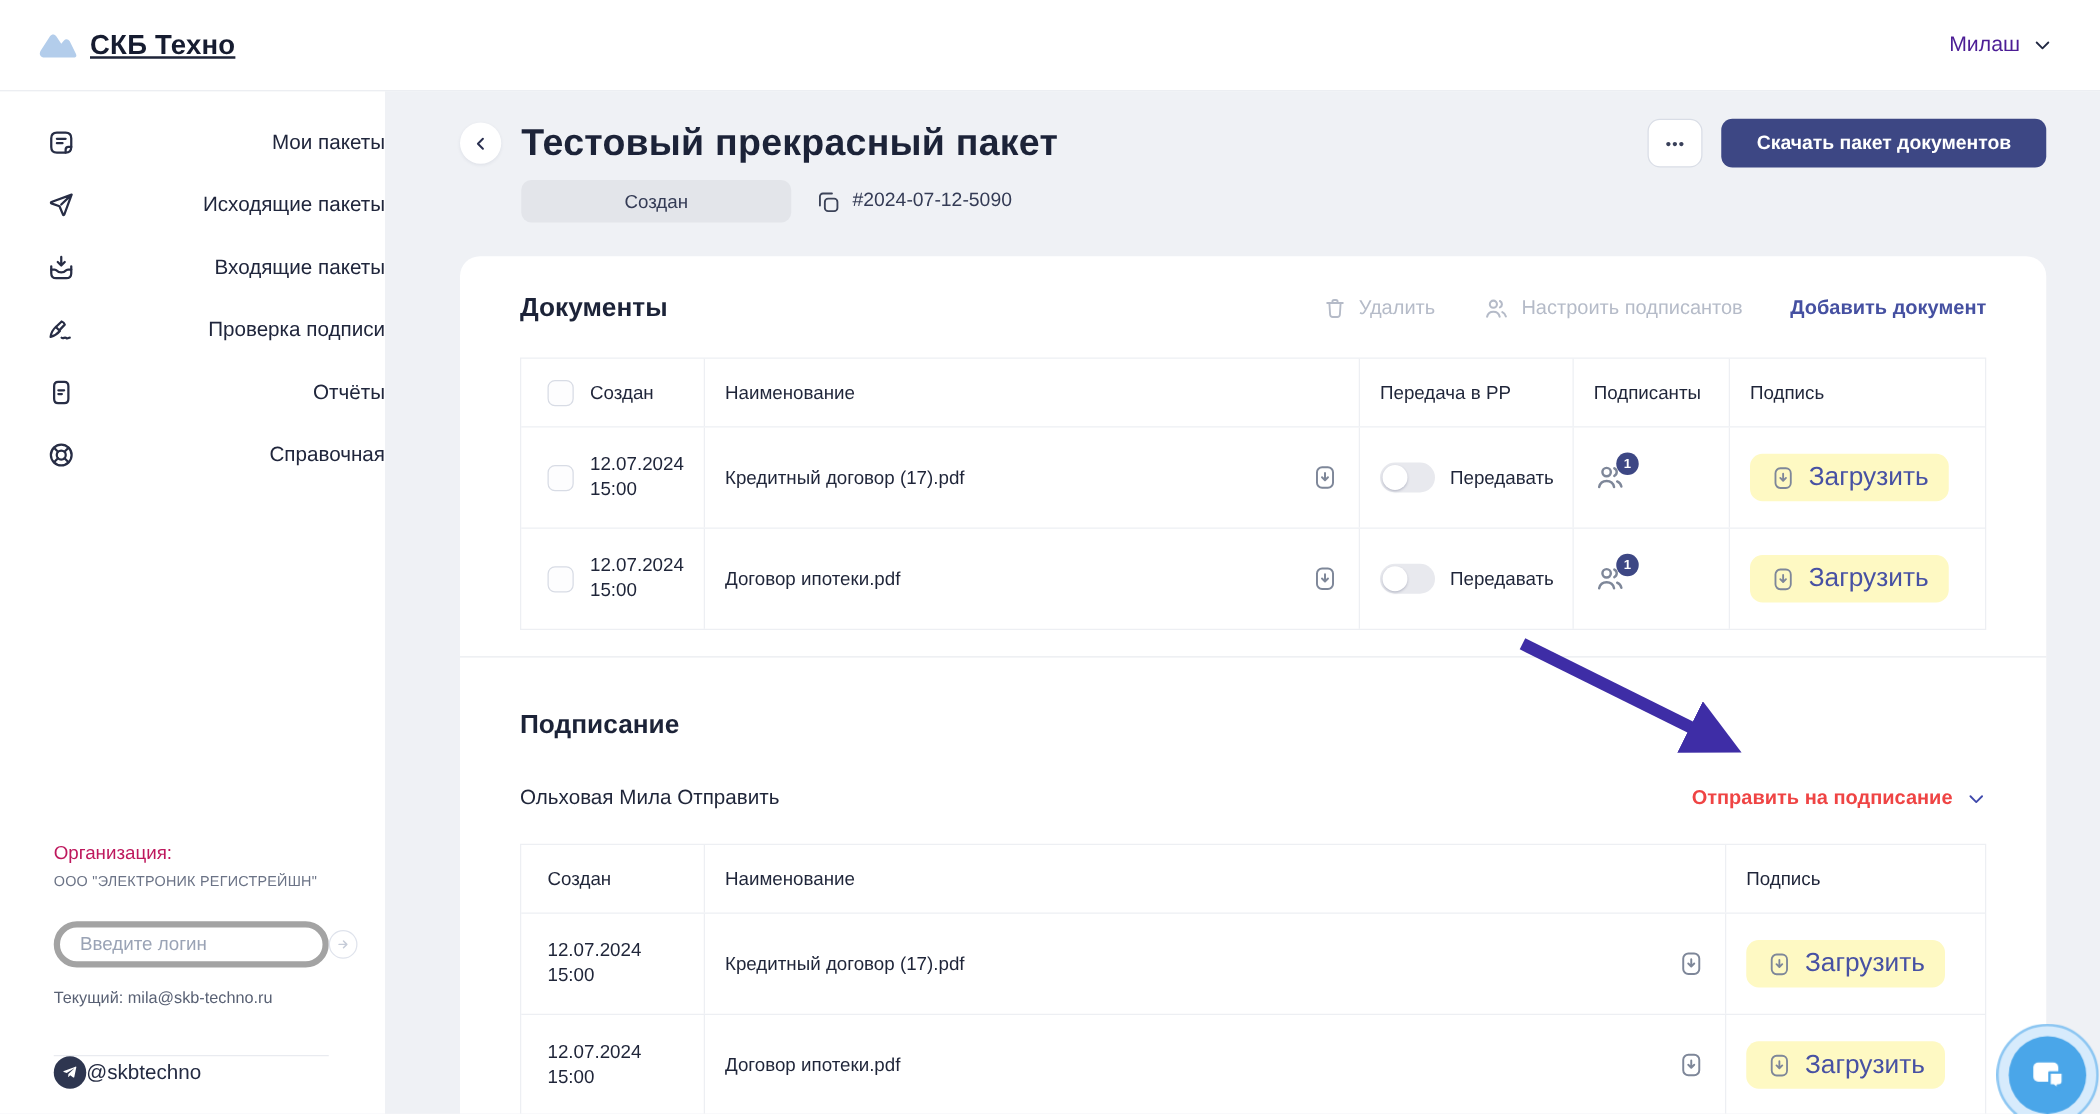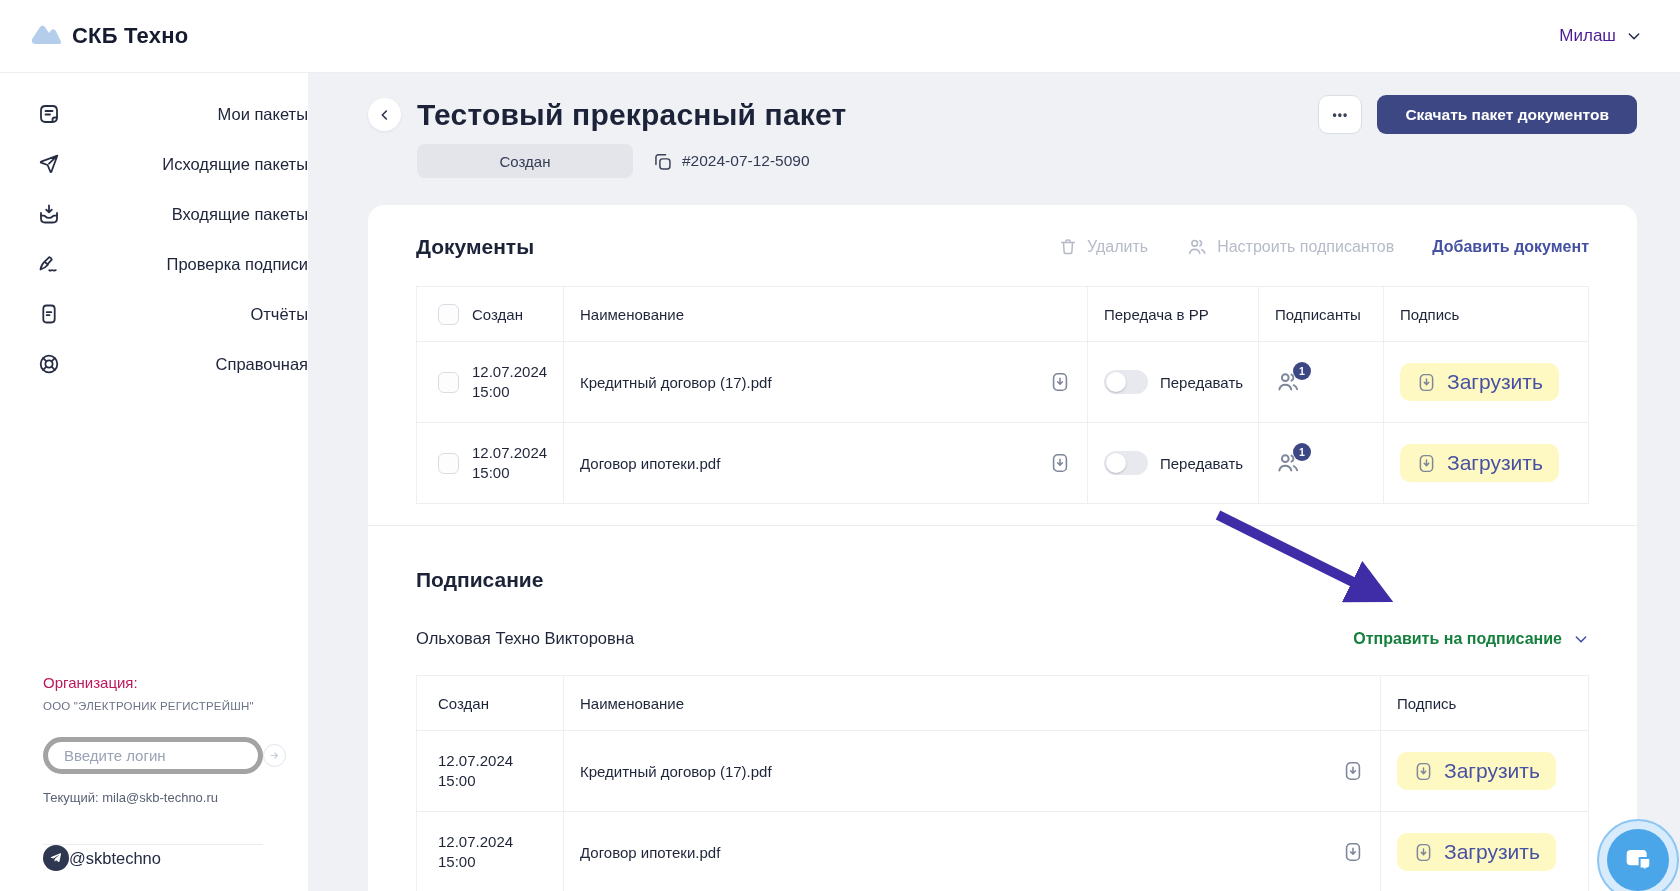--- a/index.html
+++ b/index.html
@@ -2,21 +2,21 @@
 <html><head>
 <meta charset="utf-8">
 <style>
   * { margin:0; padding:0; box-sizing:border-box; }
   html,body { width:1680px; height:891px; overflow:hidden; }
   body { font-family:"Liberation Sans", sans-serif; background:#eff1f5; color:#1e2438; }
 
   
   .topbar { height:73px; background:#fff; border-bottom:1px solid #eceef2;
             display:flex; align-items:center; padding:0 38px 0 30px; position:relative; z-index:5; }
-  .brand { display:flex; align-items:flex-start; gap:10px; }
+  .brand { display:flex; align-items:flex-end; gap:10px;text-decoration:underline; }
   .brand-name { font-size:22px; font-weight:800; color:#161c30; letter-spacing:.2px; }
   .usermenu { margin-left:auto; display:flex; align-items:center; gap:10px; cursor:pointer;
               font-size:17px; font-weight:500; color:#4c1d95; }
 
   
   .shell { display:flex; height:818px; }
   .sidebar { width:308px; background:#fff; flex-shrink:0; position:relative; }
   .nav { padding-top:16px; }
   .nav-item { height:50px; display:flex; align-items:center; gap:19px; padding-left:37px;
               font-size:16.5px; font-weight:500; color:#20263c; cursor:pointer;justify-content:space-between; }
@@ -88,21 +88,21 @@
                  display:flex; align-items:center; justify-content:center; padding:0 4px; }
   .load-btn { display:flex; align-items:center; gap:10px; background:#fef9c3; border:none; border-radius:10px;
               padding:7px 16px; cursor:pointer; font-family:"Liberation Sans",sans-serif;
               font-size:21px; font-weight:500; color:#4751a3; }
 
   .wide-divider { border-top:1px solid #e9ebf0; margin:21px -48px 0; }
   .signing-title { margin-top:42px; }
   .signer-row { display:flex; align-items:center; margin-top:37px; }
   .signer-name { font-size:16.5px; font-weight:500; color:#1f2539; }
   .send-link { margin-left:auto; display:flex; align-items:center; gap:11px; cursor:pointer;
-               font-size:16px; font-weight:700; color:#15803d; }
+               font-size:16px; font-weight:700; color:#ef4444; }
 
   
   .anno-arrow { position:absolute; left:880px; top:432px; pointer-events:none; z-index:4; }
 
   
   .chat-fab { position:fixed; right:1px; bottom:-10px; width:82px; height:82px; border-radius:50%;
               background:#d7ebfc; border:2px solid #8cc6f2; display:flex; align-items:center;
               justify-content:center; cursor:pointer; z-index:9; }
   .chat-inner { width:62px; height:62px; border-radius:50%; background:#4aa6e9;
                 display:flex; align-items:center; justify-content:center; }
@@ -356,21 +356,21 @@
             </button>
           </div>
         </div>
       </div>
 
       <div class="wide-divider"></div>
 
       <h2 class="section-title signing-title">Подписание</h2>
 
       <div class="signer-row">
-        <span class="signer-name">Ольховая Техно Викторовна</span>
+        <span class="signer-name">Ольховая Мила Отправить</span>
         <span class="send-link">
           <span>Отправить на подписание</span>
           <svg class="ico" width="16" height="16" viewBox="0 0 24 24" fill="none" stroke="#3f49ac" stroke-width="2.2" stroke-linecap="round" stroke-linejoin="round">
               <path d="M5 9l7 7 7-7"></path>
             </svg>
         </span>
       </div>
 
       <div class="tbl t2">
         <div class="trow thead">

